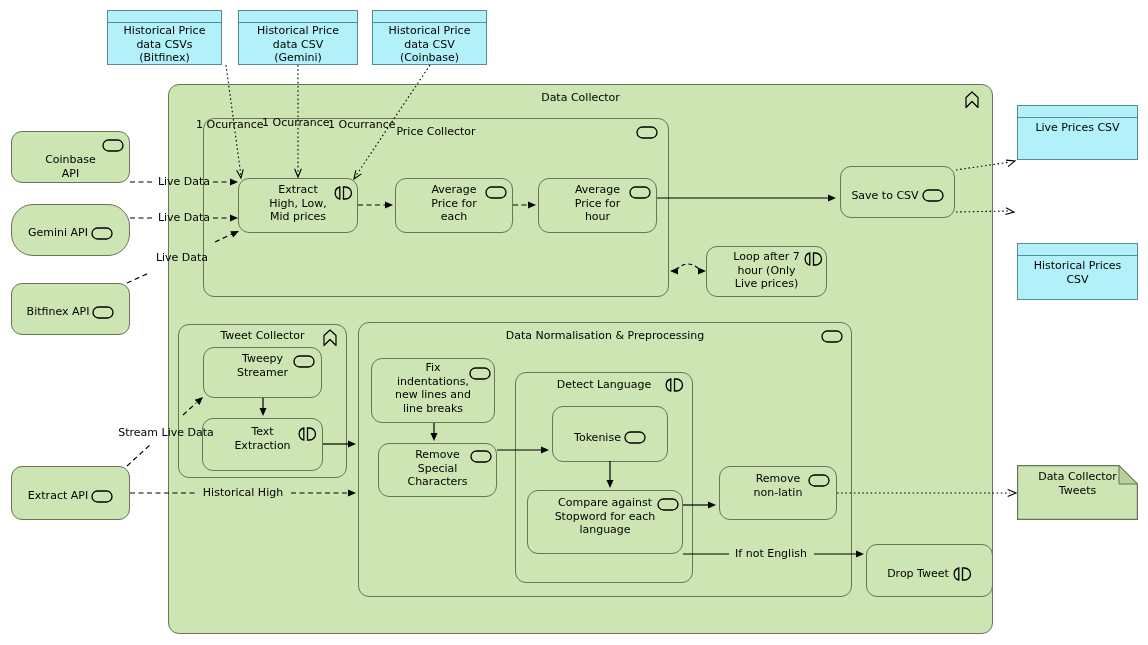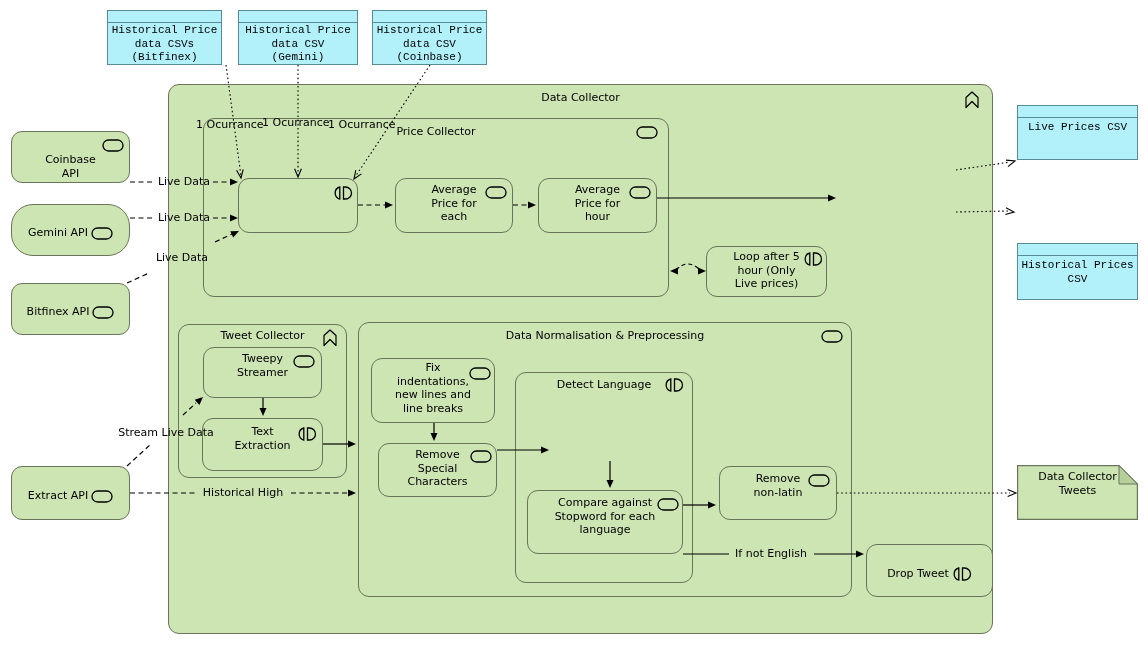--- a/index.html
+++ b/index.html
@@ -11,21 +11,21 @@
   .node{position:absolute;box-sizing:border-box;background:var(--green_fill);
         border:1.2px solid var(--green_border);border-radius:11px;
         font-size:11px;line-height:13.5px;text-align:center;z-index:4;}
   .txt{display:block;white-space:pre-line;}
   .row{display:flex;justify-content:center;align-items:center;gap:3px;padding-top:6px;}
   .row .txt{white-space:nowrap;}
   .ic{position:absolute;line-height:0;}
   .ic-inline{line-height:0;position:static;}
   .dobj{position:absolute;box-sizing:border-box;background:var(--cyan_fill);
         border:1px solid var(--cyan_border);font-size:11px;line-height:13.5px;
-        text-align:center;z-index:4;font-family:Liberation Mono, monospace;}
+        text-align:center;z-index:4;}
   .band{height:11px;border-bottom:1px solid var(--cyan_border);}
   .dobj .txt{padding-top:1px;}
   .deliv{position:absolute;z-index:4;font-size:11px;line-height:13.5px;text-align:center;}
   .deliv .txt{position:absolute;left:0;right:0;top:5px;}
   .flbl{position:absolute;z-index:6;font-size:11px;line-height:13px;white-space:nowrap;}
   .cx{transform:translateX(-50%);}
   svg.ov{position:absolute;left:0;top:0;z-index:5;pointer-events:none;}
   .z1{z-index:1}.z2{z-index:2}.z3{z-index:3}
 </style>
 </head>
@@ -103,20 +103,23 @@
   </div>
   <div class="node row" style="left:11px;top:466px;width:119px;height:54px;">
     <span class="txt">Extract API</span>
     <span class="ic-inline">
       <svg width="22" height="13">
           <rect x="1" y="1" width="20" height="11" rx="5.5" fill="none" stroke="#000" stroke-width="1.3"></rect>
         </svg></span>
   </div>
 
   <div class="node" style="left:238px;top:178px;width:120px;height:55px;">
+    <span class="txt" style="padding-top:4px">Extract
+High, Low,
+Mid prices</span>
     <span class="ic" style="right:4px;top:7px">
       <svg width="20" height="14" viewBox="0 0 20 14">
         <path d="M6.8 1 A6.2 6.2 0 0 0 6.8 13 Z" fill="none" stroke="#000" stroke-width="1.3"></path>
         <path d="M10.5 1 L12.5 1 A6 6 0 0 1 12.5 13 L10.5 13 Z" fill="none" stroke="#000" stroke-width="1.3"></path>
         </svg></span>
   </div>
   <div class="node" style="left:395px;top:178px;width:118px;height:55px;">
     <span class="txt" style="padding-top:4px">Average
 Price for
 each</span>
@@ -127,22 +130,29 @@
   </div>
   <div class="node" style="left:538px;top:178px;width:119px;height:55px;">
     <span class="txt" style="padding-top:4px">Average
 Price for
 hour</span>
     <span class="ic" style="right:5px;top:7px">
       <svg width="22" height="13">
           <rect x="1" y="1" width="20" height="11" rx="5.5" fill="none" stroke="#000" stroke-width="1.3"></rect>
         </svg></span>
   </div>
+  <div class="node row" style="left:840px;top:166px;width:115px;height:52px;padding-top:7px;">
+    <span class="txt">Save to CSV</span>
+    <span class="ic-inline">
+      <svg width="22" height="13">
+          <rect x="1" y="1" width="20" height="11" rx="5.5" fill="none" stroke="#000" stroke-width="1.3"></rect>
+        </svg></span>
+  </div>
   <div class="node" style="left:706px;top:246px;width:121px;height:51px;">
-    <span class="txt" style="padding-top:3px">Loop after 5
+    <span class="txt" style="padding-top:3px">Loop after 7
 hour (Only
 Live prices)</span>
     <span class="ic" style="right:3px;top:5px">
       <svg width="20" height="14" viewBox="0 0 20 14">
         <path d="M6.8 1 A6.2 6.2 0 0 0 6.8 13 Z" fill="none" stroke="#000" stroke-width="1.3"></path>
         <path d="M10.5 1 L12.5 1 A6 6 0 0 1 12.5 13 L10.5 13 Z" fill="none" stroke="#000" stroke-width="1.3"></path>
         </svg></span>
   </div>
 
   <div class="node" style="left:203px;top:347px;width:119px;height:51px;">
@@ -170,20 +180,27 @@
     <span class="ic" style="right:3px;top:8px">
       <svg width="22" height="13">
           <rect x="1" y="1" width="20" height="11" rx="5.5" fill="none" stroke="#000" stroke-width="1.3"></rect>
         </svg></span>
   </div>
   <div class="node" style="left:378px;top:443px;width:119px;height:54px;">
     <span class="txt" style="padding-top:4px">Remove
 Special
 Characters</span>
     <span class="ic" style="right:4px;top:6px">
+      <svg width="22" height="13">
+          <rect x="1" y="1" width="20" height="11" rx="5.5" fill="none" stroke="#000" stroke-width="1.3"></rect>
+        </svg></span>
+  </div>
+  <div class="node row" style="left:552px;top:406px;width:116px;height:56px;padding-top:7px;">
+    <span class="txt">Tokenise</span>
+    <span class="ic-inline">
       <svg width="22" height="13">
           <rect x="1" y="1" width="20" height="11" rx="5.5" fill="none" stroke="#000" stroke-width="1.3"></rect>
         </svg></span>
   </div>
   <div class="node" style="left:527px;top:490px;width:156px;height:64px;">
     <span class="txt" style="padding-top:5px">Compare against
 Stopword for each
 language</span>
     <span class="ic" style="right:3px;top:7px">
       <svg width="22" height="13">

